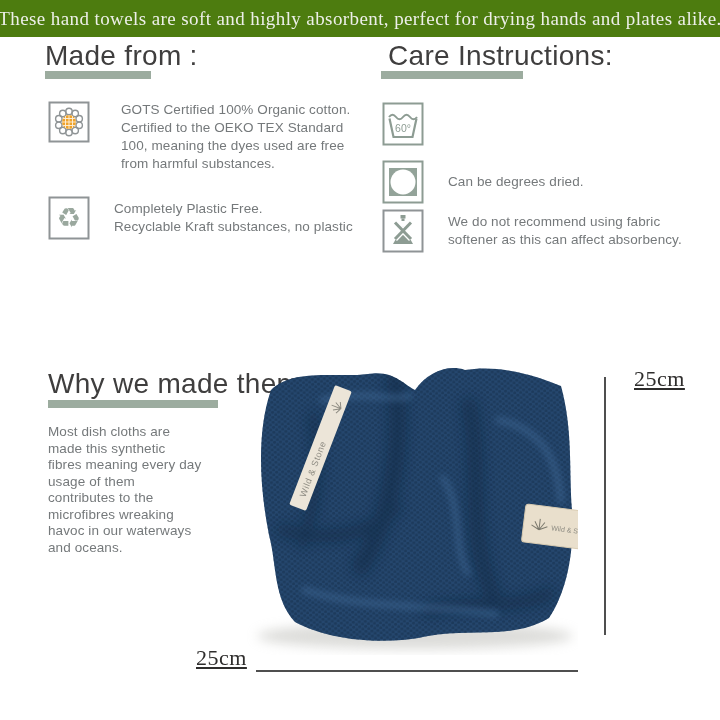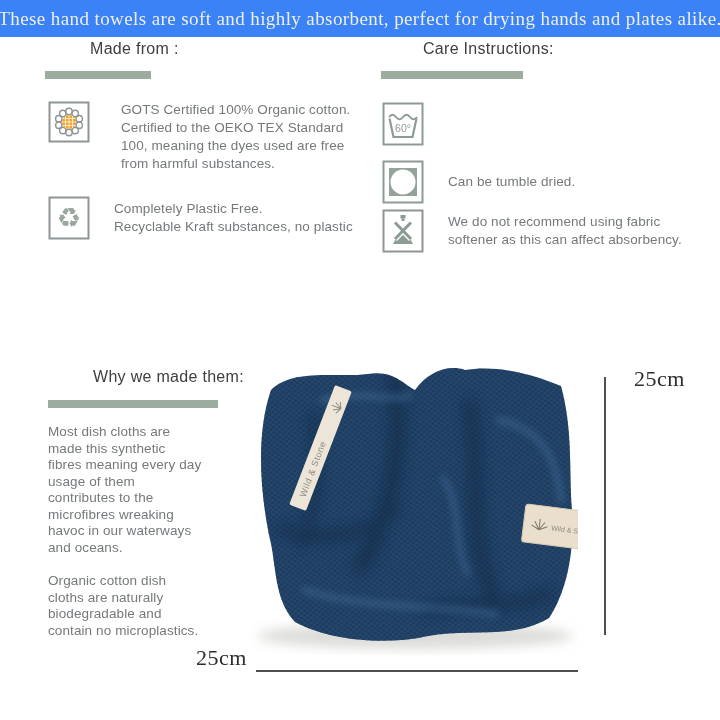--- a/index.html
+++ b/index.html
@@ -2,50 +2,49 @@
 <html><head>
 <meta charset="utf-8">
 <style>
   * { margin:0; padding:0; box-sizing:border-box; }
   html,body { width:720px; height:720px; background:#ffffff; overflow:hidden; }
   body { font-family:"Liberation Sans", sans-serif; position:relative; }
   .abs { position:absolute; }
 
   .heading {
     font-family:"Liberation Sans", sans-serif;
-    font-size:16px; font-weight:400; letter-spacing:.3px;
+    font-size:28px; font-weight:400; letter-spacing:.3px;
     color:#3f3e3e;
-    margin-left:45px;
   }
   .underbar { background:#9cac9f; height:8px; }
 
   .item-row { display:flex; gap:31px; }
   .item-row.top-align { align-items:flex-start; }
   .item-row.center-align { align-items:center;gap:24px; }
 
   .body-text {
     font-size:13.5px; line-height:18px; color:#75797b;
     white-space:pre-line; letter-spacing:.1px;
   }
 
   .banner {
     left:0; top:292; width:720px; height:37px;
-    background:#3b82f6; display:flex; align-items:center; justify-content:center;
+    background:#4d7c0f; display:flex; align-items:center; justify-content:center;
   }
   .banner-text {
     font-family:"Liberation Serif", serif;
     font-size:19px; color:#edefe9; letter-spacing:.4px; white-space:nowrap;
   }
 
   .why-col { left:48px; top:424px; width:190px; }
   .why-col .body-text { line-height:16.5px; margin-bottom:17px; }
 
   .dim-label {
     font-family:"Liberation Serif", serif;
-    font-size:22px; color:#2e2d2c; letter-spacing:.5px;
+    font-size:22px; color:#2e2d2c; letter-spacing:.5px;text-decoration:underline;
   }
   .dim-vline { left:604px; top:377px; width:1.5px; height:258px; background:#4f4f4f; }
   .dim-hline { left:256px; top:670px; width:322px; height:1.5px; background:#4f4f4f; }
 
   .icon-box { flex:0 0 auto; display:block; }
 </style>
 </head>
 <body>
 
 <div class="abs" style="left:45px; top:40px;">
@@ -89,41 +88,41 @@
 
 <div class="abs item-row center-align" style="left:48px; top:196px;">
   <svg class="icon-box" width="42" height="44" viewBox="0 0 42 44">
     <rect x="1.5" y="1.5" width="39" height="41" fill="#ffffff" stroke="#8f9496" stroke-width="2"></rect>
     <text x="21" y="31" text-anchor="middle" font-family="DejaVu Sans, sans-serif" font-size="27" fill="#9aa89e">♻</text>
   </svg>
   <div class="body-text" style="width:260px;">Completely Plastic Free.
 Recyclable Kraft substances, no plastic</div>
 </div>
 
-<div class="abs" style="left:378px; top:40px;">
+<div class="abs" style="left:388px; top:40px;">
   <div class="heading">Care Instructions:</div>
 </div>
 <div class="abs underbar" style="left:381px; top:71px; width:142px;"></div>
 
 <div class="abs item-row center-align" style="left:382px; top:102px;">
   <svg class="icon-box" width="42" height="44" viewBox="0 0 42 44">
     <rect x="1.5" y="1.5" width="39" height="41" fill="#ffffff" stroke="#8d9c93" stroke-width="2"></rect>
     <path d="M7,15 q3.5,-4.5 7,0 q3.5,4.5 7,0 q3.5,-4.5 7,0 q3.5,4.5 7,0" fill="none" stroke="#8d9c93" stroke-width="2"></path>
     <path d="M7.5,16.5 L11.5,35 L30.5,35 L34.5,16.5" fill="none" stroke="#8d9c93" stroke-width="2.2"></path>
     <text x="21" y="30" text-anchor="middle" font-family="Liberation Sans, sans-serif" font-size="10.5" fill="#8d9c93">60°</text>
   </svg>
 </div>
 
 <div class="abs item-row center-align" style="left:382px; top:160px;">
   <svg class="icon-box" width="42" height="44" viewBox="0 0 42 44">
     <rect x="1.5" y="1.5" width="39" height="41" fill="#ffffff" stroke="#8d9c93" stroke-width="2"></rect>
     <rect x="7" y="8" width="28" height="28" fill="#93a399"></rect>
     <circle cx="21" cy="22" r="12.5" fill="#ffffff"></circle>
   </svg>
-  <div class="body-text" style="width:240px;">Can be tumble dried.</div>
+  <div class="body-text" style="width:240px;">Can be degrees dried.</div>
 </div>
 
 <div class="abs item-row center-align" style="left:382px; top:209px;">
   <svg class="icon-box" width="42" height="44" viewBox="0 0 42 44">
     <rect x="1.5" y="1.5" width="39" height="41" fill="#ffffff" stroke="#8f9496" stroke-width="2"></rect>
     <rect x="18.5" y="6" width="5" height="3.5" fill="#8d9c93"></rect>
     <rect x="19.5" y="9.5" width="3" height="2.5" fill="#8d9c93"></rect>
     <path d="M21,17 L11,35 L31,35 Z" fill="#8d9c93"></path>
     <g stroke="#ffffff" stroke-width="5.5">
         <line x1="13" y1="13.5" x2="29" y2="30"></line>
@@ -149,24 +148,20 @@
 
 <div class="abs why-col">
   <div class="body-text">Most dish cloths are
 made this synthetic
 fibres meaning every day
 usage of them
 contributes to the
 microfibres wreaking
 havoc in our waterways
 and oceans.</div>
-  <div class="body-text">Organic cotton dish
-cloths are naturally
-biodegradable and
-contain no microplastics.</div>
 </div>
 
 <div class="abs" style="left:243px; top:358px; width:335px; height:297px;">
   <svg width="335" height="297" viewBox="0 0 335 297">
     <defs>
       <pattern id="knit" patternUnits="userSpaceOnUse" width="6" height="5" patternTransform="rotate(-4)">
         <circle cx="1.6" cy="1.3" r="1.5" fill="#16304d"></circle>
         <circle cx="4.6" cy="3.8" r="1.5" fill="#16304d"></circle>
       </pattern>
       <filter id="soft" x="-30%" y="-30%" width="160%" height="160%">

